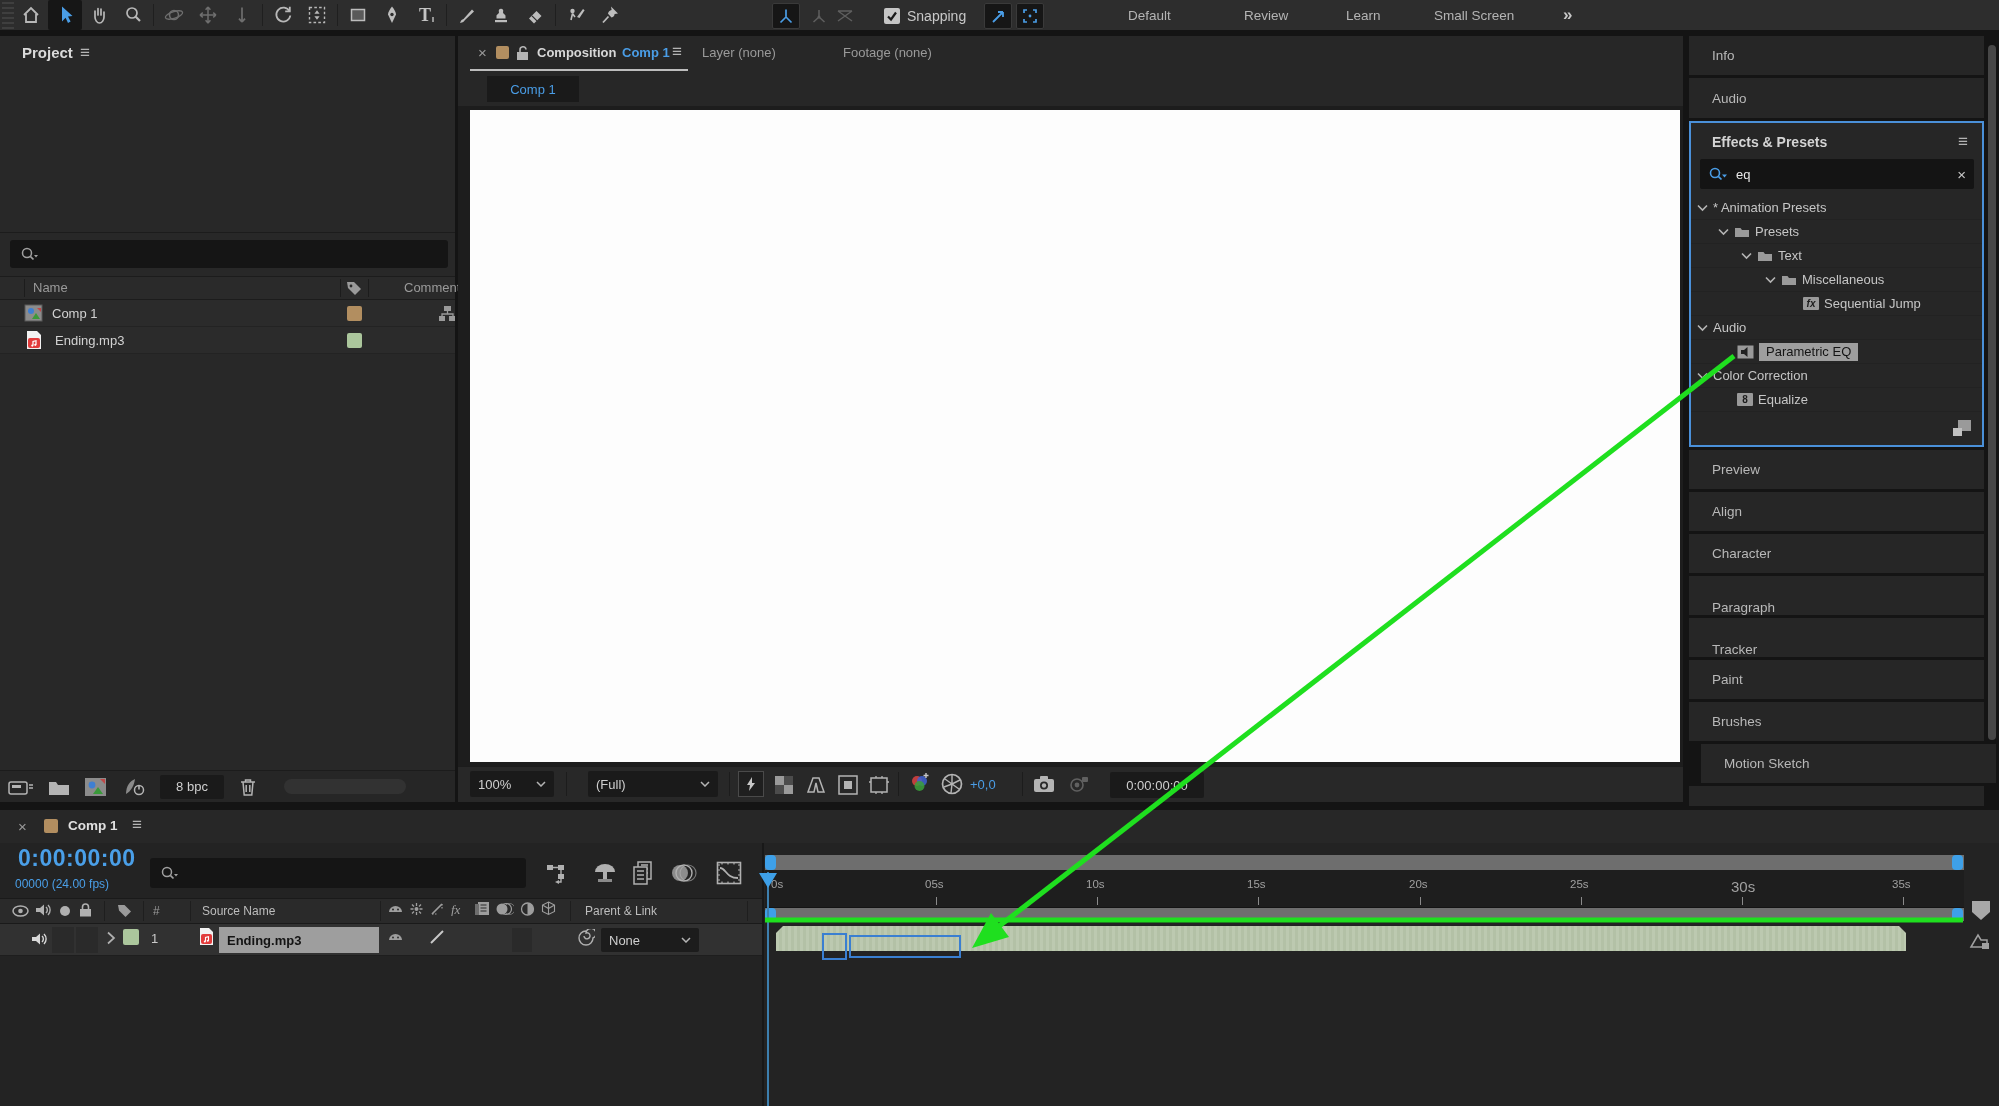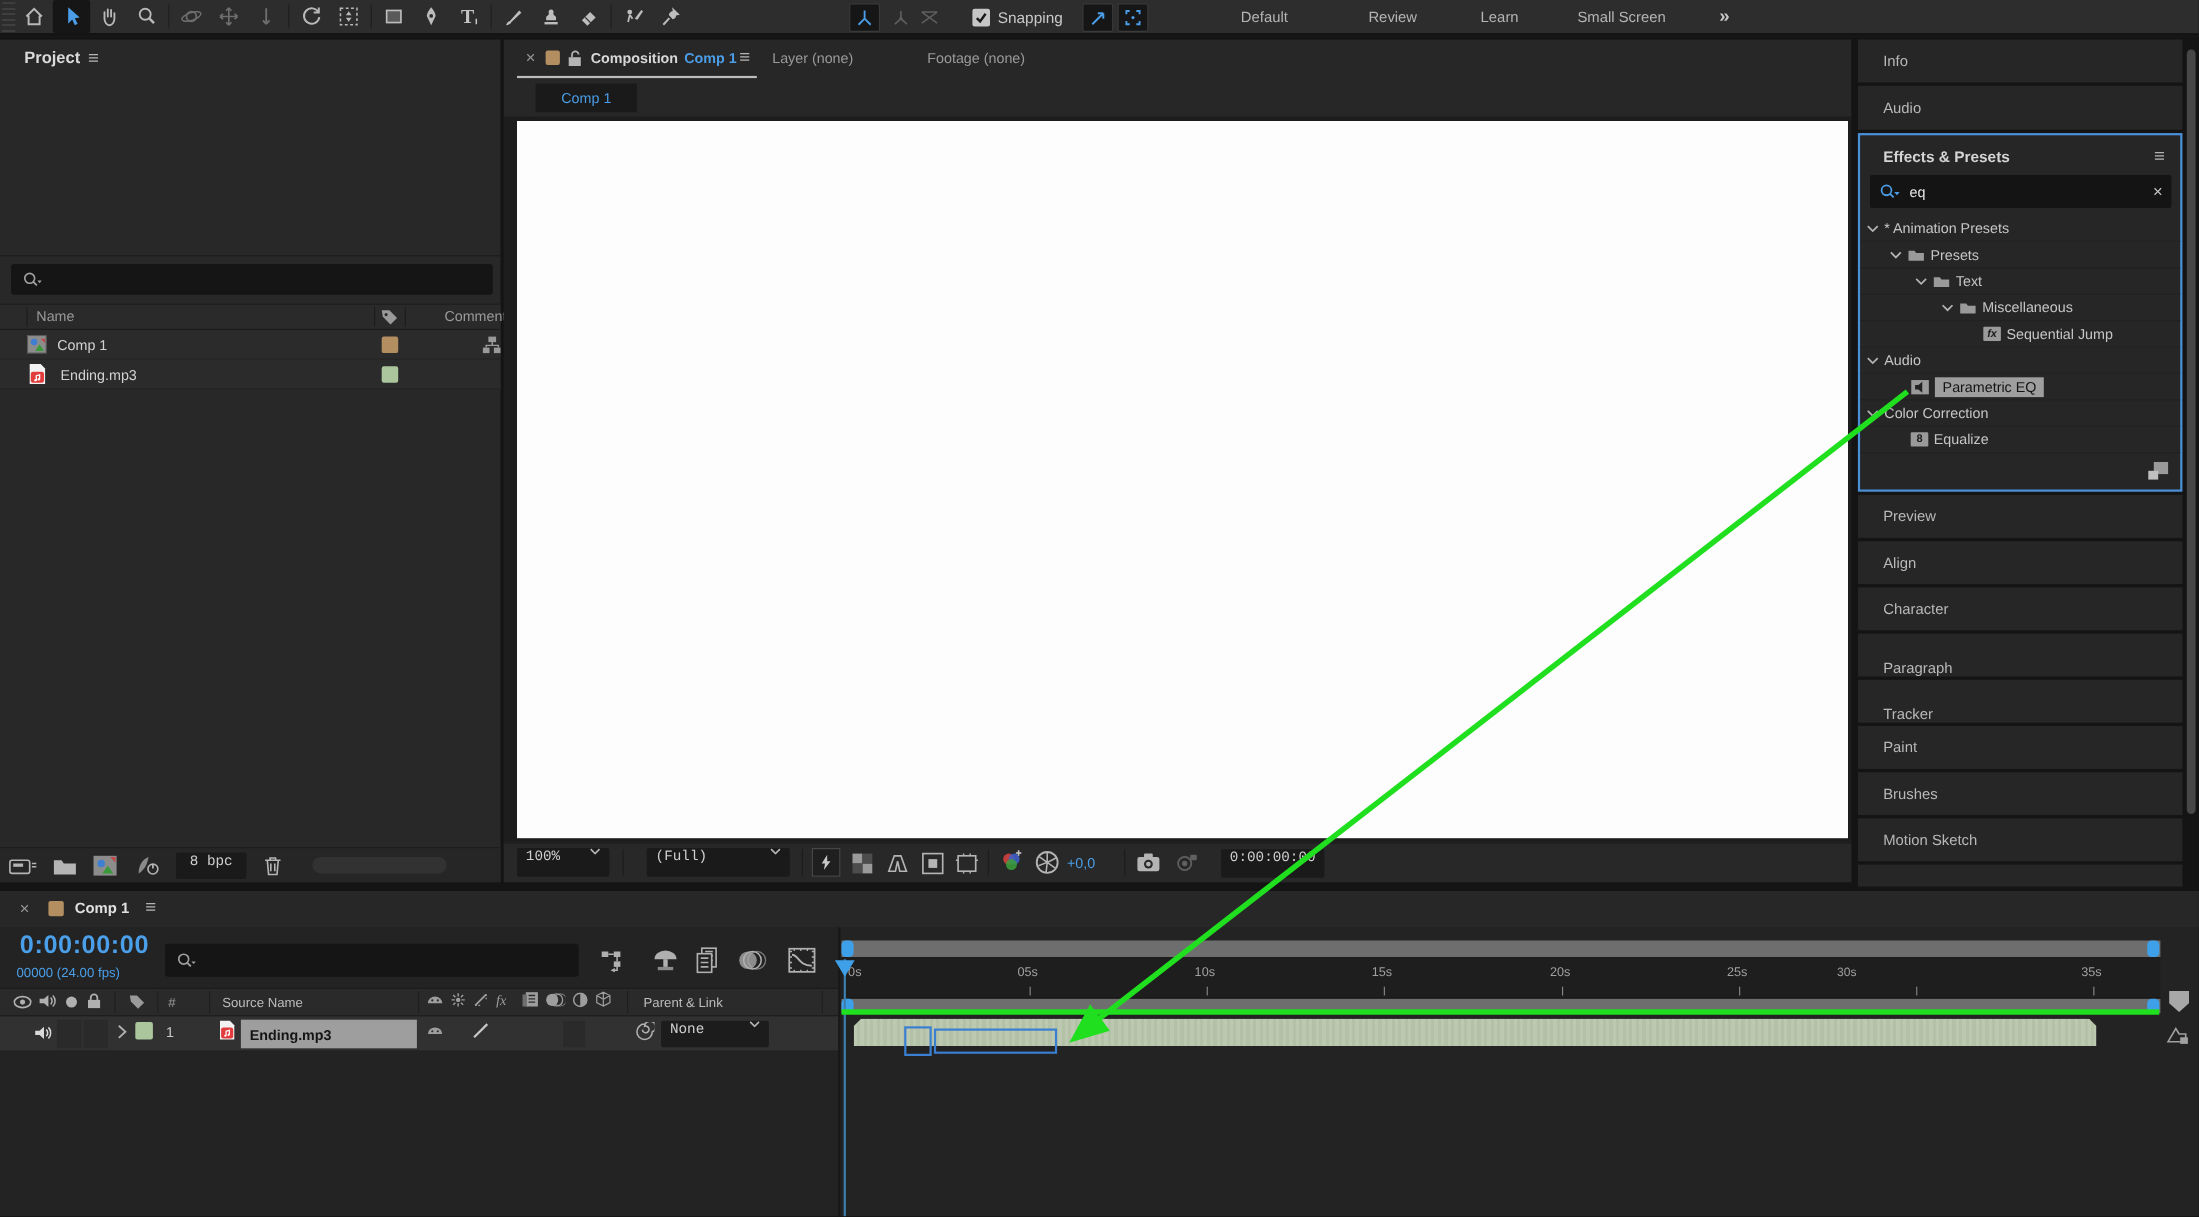--- a/index.html
+++ b/index.html
@@ -21,21 +21,21 @@
   .tool { width:34px; height:30px; display:flex; align-items:center; justify-content:center; border-radius:2px; }
   .tool.active { background:#161616; }
   .tool svg { display:block; }
   .tsep { width:1px; height:22px; background:#1f1f1f; margin:0 3px; }
   .chkbox { width:16px; height:16px; background:#c6c6c6; border-radius:2px; display:flex; align-items:center; justify-content:center; }
   .bluetile { width:28px; height:26px; background:#161616; border:1px solid #3a3a3a; border-radius:2px; display:flex; align-items:center; justify-content:center; margin-right:4px; }
   .workspace { color:#b4b4b4; font-size:13.5px; padding:0 6px; }
   #help-search { position:absolute; left:1596px; top:3px; width:396px; height:27px; background:#111111; border-radius:2px; display:flex; align-items:center; padding-left:12px; gap:10px; }
   
   .searchbox { position:absolute; background:#151515; border-radius:3px; display:flex; align-items:center; padding-left:10px; gap:6px; }
-  .dd { background:#1a1a1a; border-radius:2px; display:flex; align-items:flex-start; justify-content:space-between; padding:0 8px; height:26px; color:#cfcfcf;font-family:Liberation Mono, monospace; }
+  .dd { background:#1a1a1a; border-radius:2px; display:flex; align-items:center; justify-content:space-between; padding:0 8px; height:26px; color:#cfcfcf; }
   .hamb { color:#b4b4b4; font-size:17px; line-height:1; }
   .chip { display:inline-block; border-radius:2px; }
   
   .sidebar-bar { position:absolute; left:1689px; width:295px; height:39px; background:#262626; display:flex; align-items:center; padding-left:23px; color:#b8b8b8; font-size:13.5px; }
   #fx-panel { position:absolute; left:1689px; top:121px; width:295px; height:326px; background:#262626; border:2px solid #4a90d9; }
   .tree-row { height:24px; display:flex; align-items:center; gap:5px; border-bottom:1px solid #222222; color:#c6c6c6; font-size:13px; }
   .badge { width:16px; height:13px; background:#9a9a9a; border-radius:1px; color:#1c1c1c; font-size:10px; font-style:italic; display:flex; align-items:center; justify-content:center; font-weight:bold; }
   .selpill { background:#9e9e9e; color:#141414; padding:1px 7px 2px 7px; }
   .cell-sep { position:absolute; width:1px; background:#1e1e1e; }
   .cap { position:absolute; width:11px; background:#3ea0e8; border-radius:4px; }
@@ -466,21 +466,21 @@
     </div>
   <div class="sidebar-bar" style="top:618px;align-items:flex-end;">
       <span>Tracker</span>
     </div>
   <div class="sidebar-bar" style="top:660px;">
       <span>Paint</span>
     </div>
   <div class="sidebar-bar" style="top:702px;">
       <span>Brushes</span>
     </div>
-  <div class="sidebar-bar" style="top:744px;">
+  <div class="sidebar-bar" style="top:744px;margin-left:12px;">
       <span>Motion Sketch</span>
     </div>
   <div class="sidebar-bar" style="top:786px; height:20px;"></div>
   <div class="abs" style="left:1988px; top:45px; width:8px; height:695px; background:#474747; border-radius:4px;"></div>
 
   <div class="panel" style="left:0; top:810px; width:1999px; height:296px; background:#232323;"></div>
   <div class="abs" style="left:0; top:810px; width:1999px; height:33px; background:#272727;"></div>
   <span class="abs txt-dim" style="left:18px; top:818px; font-size:15px;">×</span>
   <span class="abs chip" style="left: 44px; top: 819px; width: 14px; height: 14px; background: rgb(178, 142, 96);"></span>
   <span class="abs" style="left:68px; top:818px; color:#e0e0e0; font-weight:bold; font-size:13.5px;">Comp 1</span>
@@ -634,21 +634,21 @@
   <div class="cap" style="left:765px; top:855px; height:15px;"></div>
   <div class="cap" style="left:1952px; top:855px; height:15px;"></div>
   <div class="abs" style="left:765px; top:870px; width:1199px; height:38px; background:#1e1e1e; border-bottom:1px solid #141414;"></div>
 
   <span class="abs" style="left:771px; top:878px; font-size:11.5px; color:#a0a0a0;">0s</span>
   <span class="abs" style="left:925px; top:878px; font-size:11.5px; color:#a0a0a0;">05s</span>
   <span class="abs" style="left:1086px; top:878px; font-size:11.5px; color:#a0a0a0;">10s</span>
   <span class="abs" style="left:1247px; top:878px; font-size:11.5px; color:#a0a0a0;">15s</span>
   <span class="abs" style="left:1409px; top:878px; font-size:11.5px; color:#a0a0a0;">20s</span>
   <span class="abs" style="left:1570px; top:878px; font-size:11.5px; color:#a0a0a0;">25s</span>
-  <span class="abs" style="left:1670px; top:878px; font-size:11px; color:#a0a0a0;">30s</span>
+  <span class="abs" style="left:1731px; top:878px; font-size:15px; color:#a0a0a0;">30s</span>
   <span class="abs" style="left:1892px; top:878px; font-size:11.5px; color:#a0a0a0;">35s</span>
 
   <div class="abs" style="left:936px; top:897px; width:1px; height:8px; background:#8a8a8a;"></div>
   <div class="abs" style="left:1097px; top:897px; width:1px; height:8px; background:#8a8a8a;"></div>
   <div class="abs" style="left:1258px; top:897px; width:1px; height:8px; background:#8a8a8a;"></div>
   <div class="abs" style="left:1420px; top:897px; width:1px; height:8px; background:#8a8a8a;"></div>
   <div class="abs" style="left:1581px; top:897px; width:1px; height:8px; background:#8a8a8a;"></div>
   <div class="abs" style="left:1742px; top:897px; width:1px; height:8px; background:#8a8a8a;"></div>
   <div class="abs" style="left:1903px; top:897px; width:1px; height:8px; background:#8a8a8a;"></div>
 

